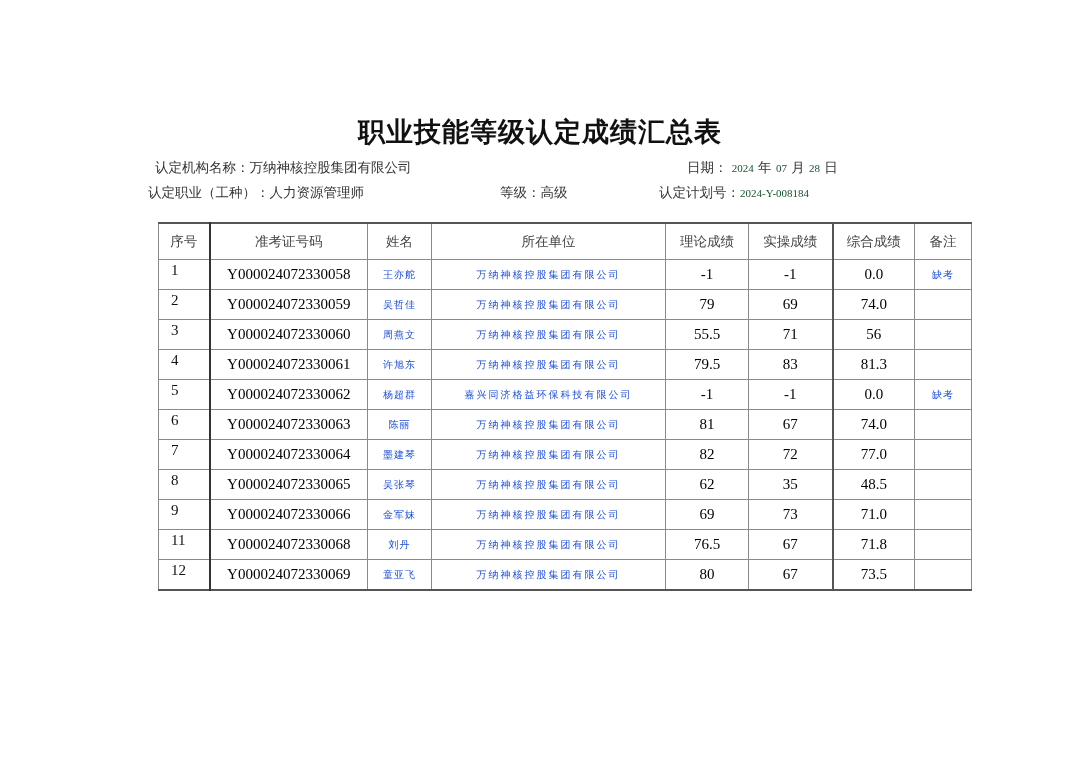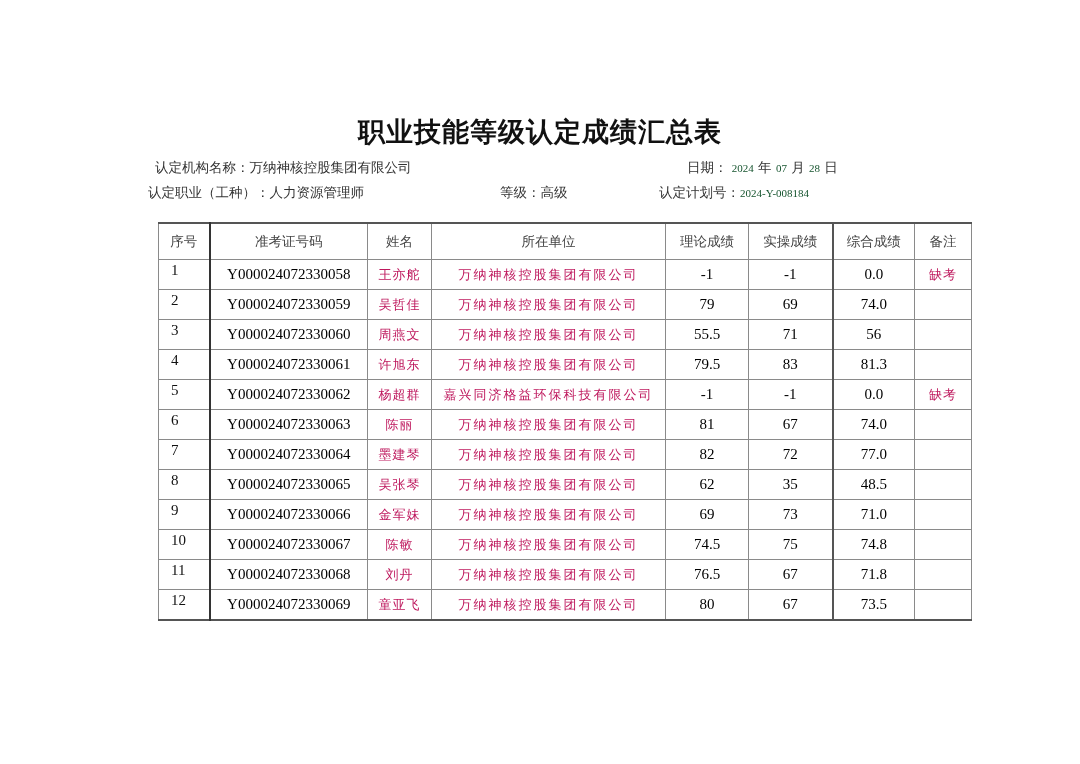--- a/index.html
+++ b/index.html
@@ -23,21 +23,21 @@
     border: 1px solid #8a8a8a; height: 27px; padding: 0; text-align: center;
     font-size: 14px; color: #222; white-space: nowrap; overflow: hidden;
   }
   th {
     height: 35px; font-weight: normal; font-size: 13.5px; color: #444;
     font-family: "DejaVu Sans", "Liberation Sans", sans-serif;
   }
   table { border-top: 2px solid #555; border-bottom: 2px solid #555; }
   td.idx { text-align: left; padding-left: 12px; vertical-align: top; padding-top: 2px; font-family: "Liberation Serif", serif; font-size: 15px; color: #111; }
   td.cert, td.score { font-family: "Liberation Serif", serif; font-size: 15px; color: #000000; }
-  td.name, td.unit, td.remark { font-family: "DejaVu Sans", "Liberation Sans", sans-serif; font-size: 13px; color: #be185d; letter-spacing: 1px; }
+  td.name, td.unit, td.remark { font-family: "DejaVu Sans", "Liberation Sans", sans-serif; font-size: 10px; color: #1d4ed8; letter-spacing: 1px; }
   td.unit { letter-spacing: 2px; }
   .c1 { border-right: 2px solid #333; }
   .c6 { border-right: 2px solid #555; }
 </style>
 </head>
 <body>
 
 <div class="title" style="left:40px;">职业技能等级认定成绩汇总表</div>
 
 <div class="meta" style="left:155px; top:159px;">
@@ -182,30 +182,20 @@
     <td class="idx c1">9</td>
     <td class="cert">Y000024072330066</td>
     <td class="name">金军妹</td>
     <td class="unit">万纳神核控股集团有限公司</td>
     <td class="score">69</td>
     <td class="score c6">73</td>
     <td class="score">71.0</td>
     <td class="remark"></td>
   </tr>
 
-  <tr>
-    <td class="idx c1">10</td>
-    <td class="cert">Y000024072330067</td>
-    <td class="name">陈敏</td>
-    <td class="unit">万纳神核控股集团有限公司</td>
-    <td class="score">74.5</td>
-    <td class="score c6">75</td>
-    <td class="score">74.8</td>
-    <td class="remark"></td>
-  </tr>
 
   <tr>
     <td class="idx c1">11</td>
     <td class="cert">Y000024072330068</td>
     <td class="name">刘丹</td>
     <td class="unit">万纳神核控股集团有限公司</td>
     <td class="score">76.5</td>
     <td class="score c6">67</td>
     <td class="score">71.8</td>
     <td class="remark"></td>

